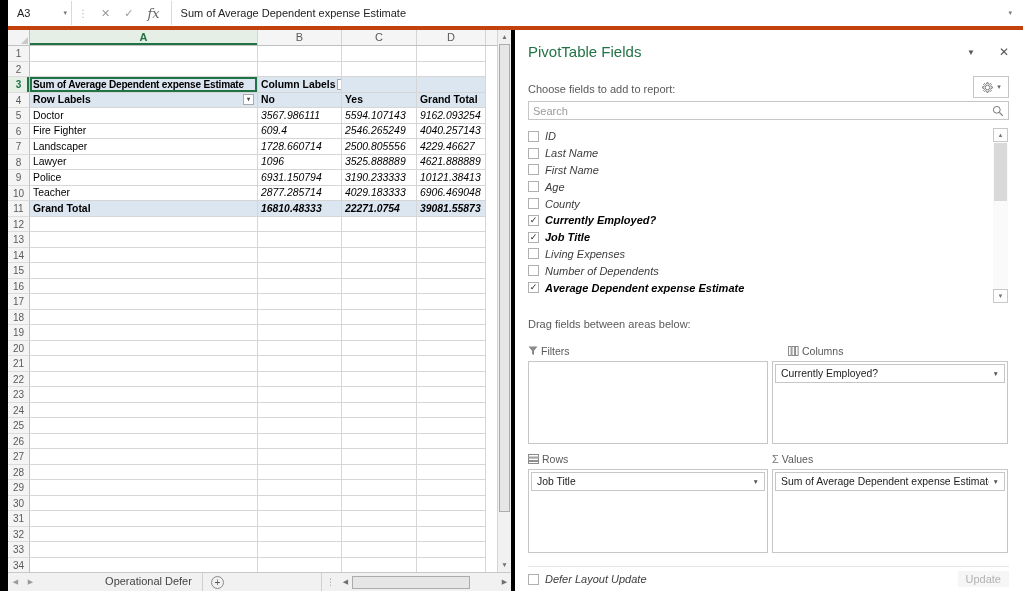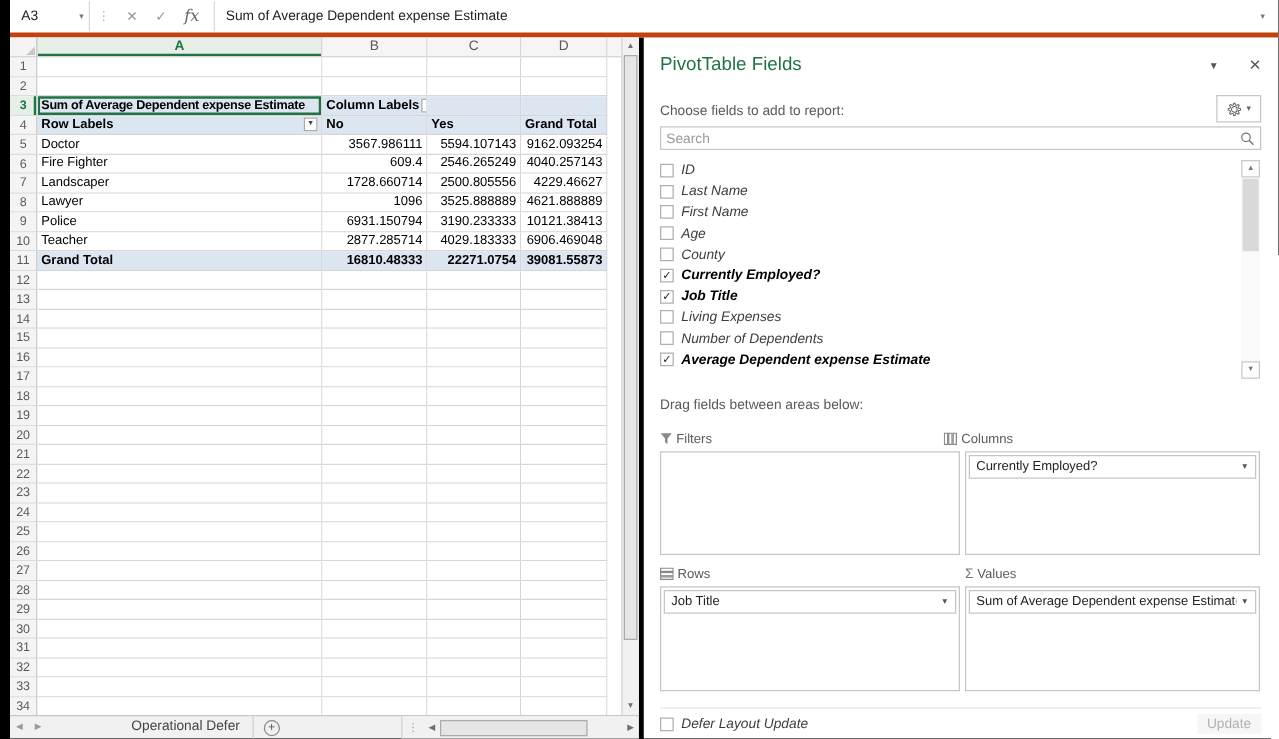--- a/index.html
+++ b/index.html
@@ -31,21 +31,21 @@
     text-align:center;line-height:15px;}
   .col-h.active{background:#e6efe6;color:#217346;box-shadow:inset 0 -2px 0 #217346;font-weight:bold;}
   .col-h.filler{flex:1;border-right:none;}
   .srow{display:flex;height:15.5px;}
   .row-h{width:22px;background:#f4f4f4;border-right:1px solid #c0c0c0;border-bottom:1px solid #dcdcdc;
     font-size:10px;color:#5a5a5a;text-align:center;line-height:15px;flex:none;}
   .row-h.active{background:#e6efe6;color:#217346;box-shadow:inset -2px 0 0 #217346;font-weight:bold;}
   .cell{border-right:1px solid #d6d6d6;border-bottom:1px solid #d6d6d6;display:flex;align-items:center;
     padding:0 3px;overflow:hidden;white-space:nowrap;flex:none;background:#fff;}
   .cell .ct{flex:1;font-size:10.4px;color:#000;}
-  .cell.num .ct{text-align:right;}
+  .cell.num .ct{font-style:italic;}
   .cell.pv{background:#dce6f1;}
   .cell.b{font-weight:bold;}
   .cell.tight .ct{font-size:10.1px;letter-spacing:-0.2px;}
   .cell.sel{box-shadow:inset 0 0 0 2px #217346;}
   .cell-filler{flex:1;background:#fff;}
   .filter-btn{width:11px;height:11px;border:1px solid #ababab;background:#fff;color:#444;
     font-size:6px;line-height:9px;text-align:center;flex:none;margin-left:2px;}
   .v-scroll{position:absolute;right:0;top:0;width:14px;height:542px;background:#f1f1f1;
     border-left:1px solid #d4d4d4;display:flex;flex-direction:column;}
   .vs-arrow{height:14px;font-size:6.5px;color:#707070;text-align:center;line-height:14px;}
@@ -98,21 +98,21 @@
   .area-h{position:absolute;display:flex;align-items:center;height:14px;}
   .ah-icon{flex:none;}
   .ah-sigma{font-size:11px;color:#777;line-height:10px;}
   .ah-lbl{font-size:10.5px;color:#595959;margin-left:3px;}
   .area-box{position:absolute;border:1px solid #c6c6c6;background:#fff;padding:2px;}
   .chip{height:19px;border:1px solid #c6c6c6;background:#fff;display:flex;align-items:center;
     padding:0 5px;margin-bottom:2px;}
   .chip-t{flex:1;font-size:10.4px;color:#222;white-space:nowrap;overflow:hidden;}
   .chip-a{font-size:6.5px;color:#555;margin-left:4px;flex:none;}
   .pos-fh{left:13px;top:314px;width:240px;}
-  .pos-ch{left:240px;top:314px;width:236px;}
+  .pos-ch{left:273px;top:314px;width:236px;}
   .pos-fb{left:13px;top:331px;width:240px;height:83px;}
   .pos-cb{left:257px;top:331px;width:236px;height:83px;}
   .pos-rh{left:13px;top:422px;width:240px;}
   .pos-vh{left:257px;top:422px;width:236px;}
   .pos-rb{left:13px;top:439px;width:240px;height:84px;}
   .pos-vb{left:257px;top:439px;width:236px;height:84px;}
   .p-footer{position:absolute;left:13px;right:14px;top:536px;height:25px;display:flex;
     align-items:center;border-top:1px solid #e6e6e6;}
   .p-footer .f-lbl{margin-left:6px;}
   .update-btn{margin-left:auto;color:#b2b2b2;font-size:11px;padding:2px 8px;background:#f6f6f6;}

